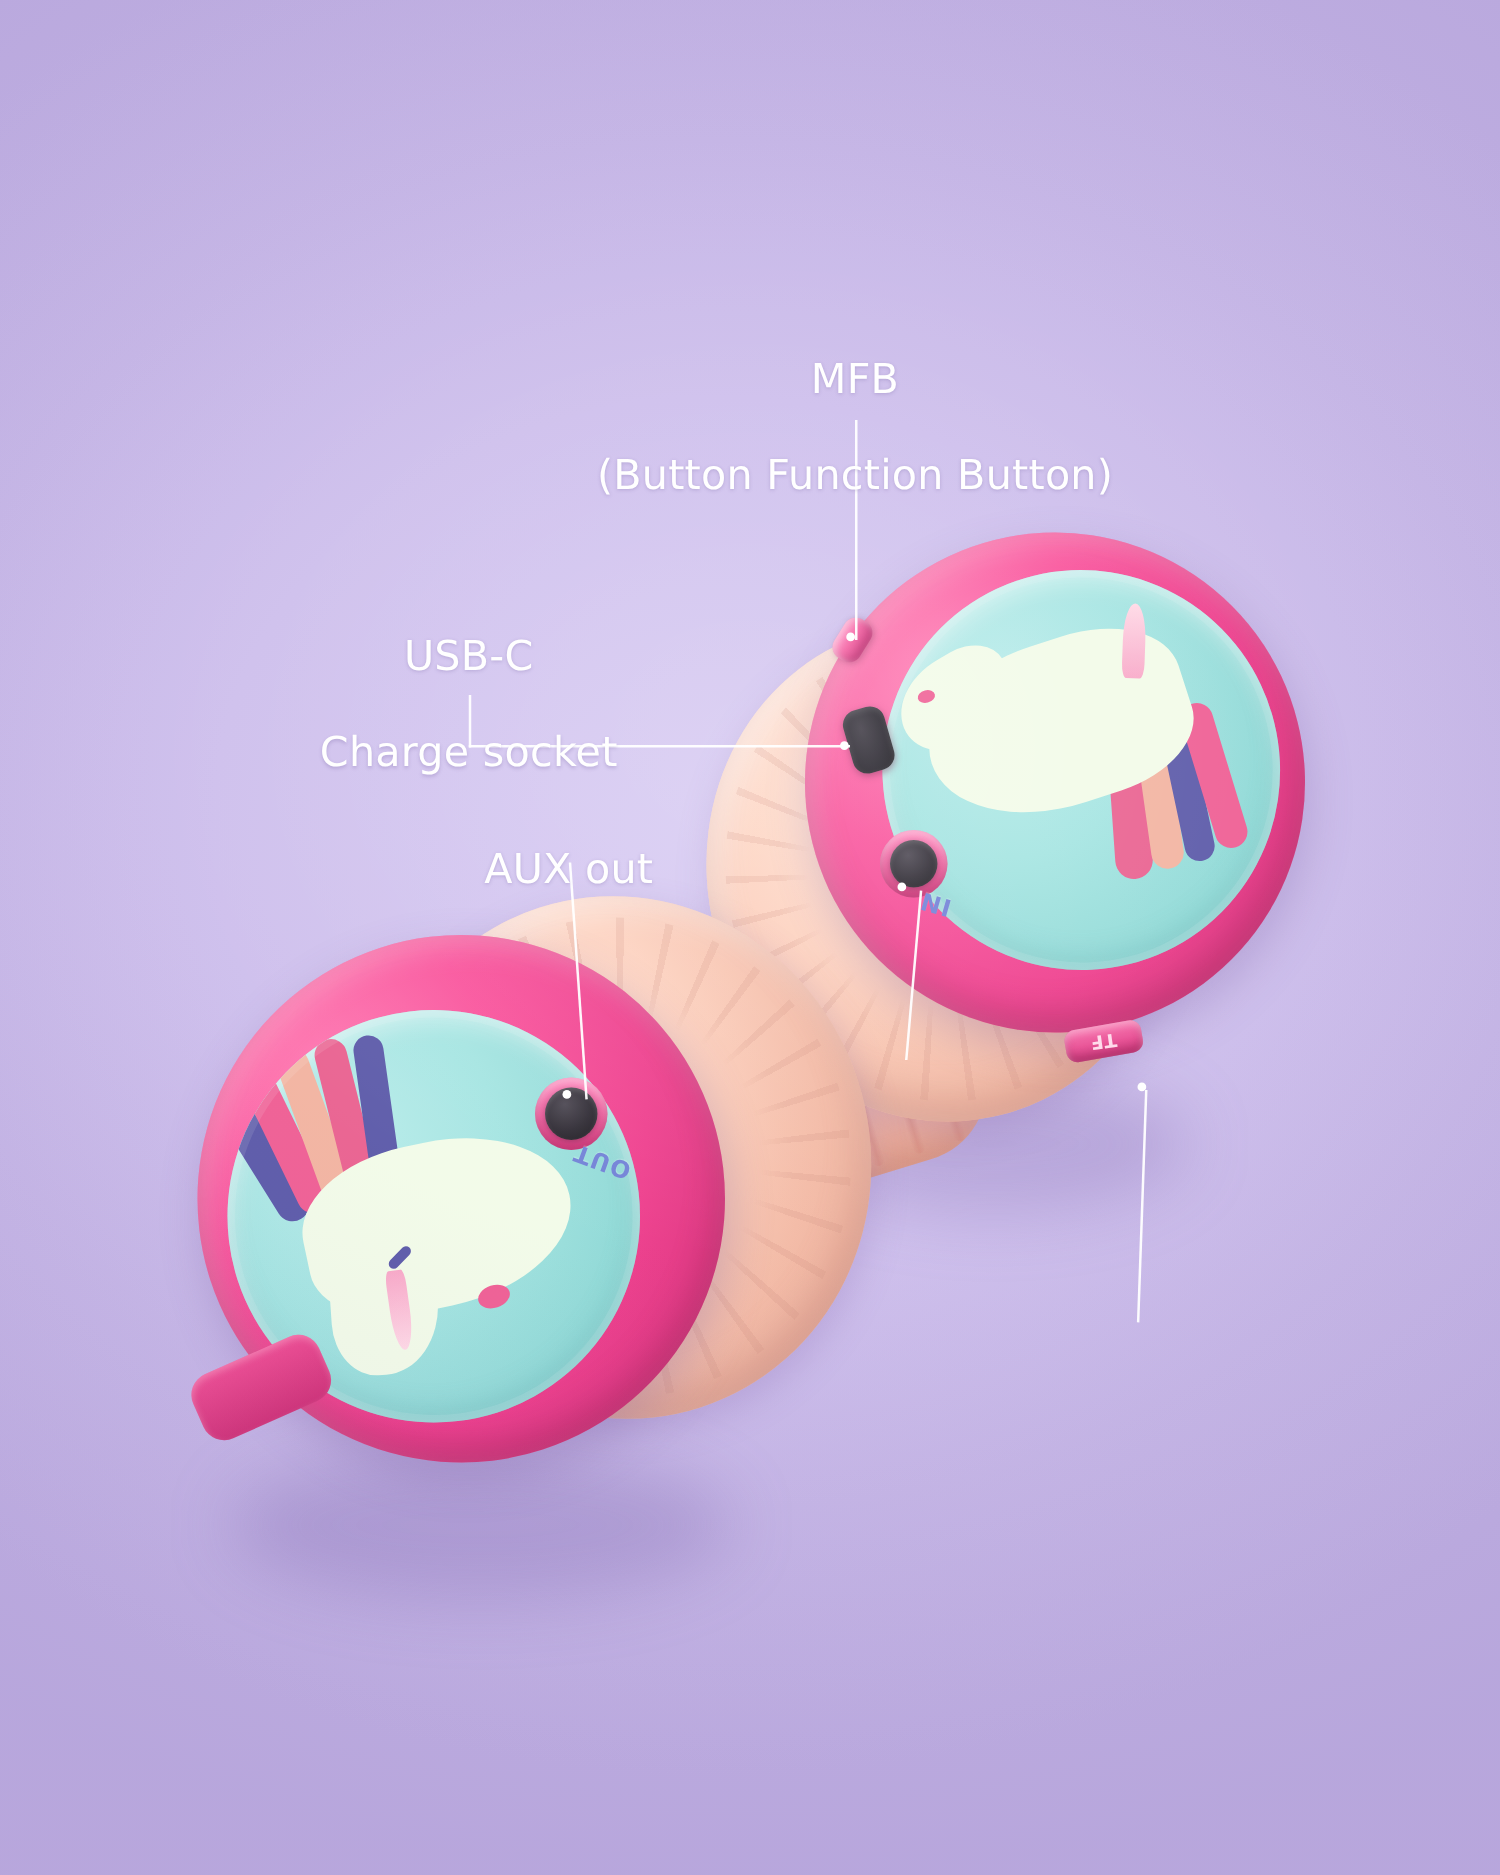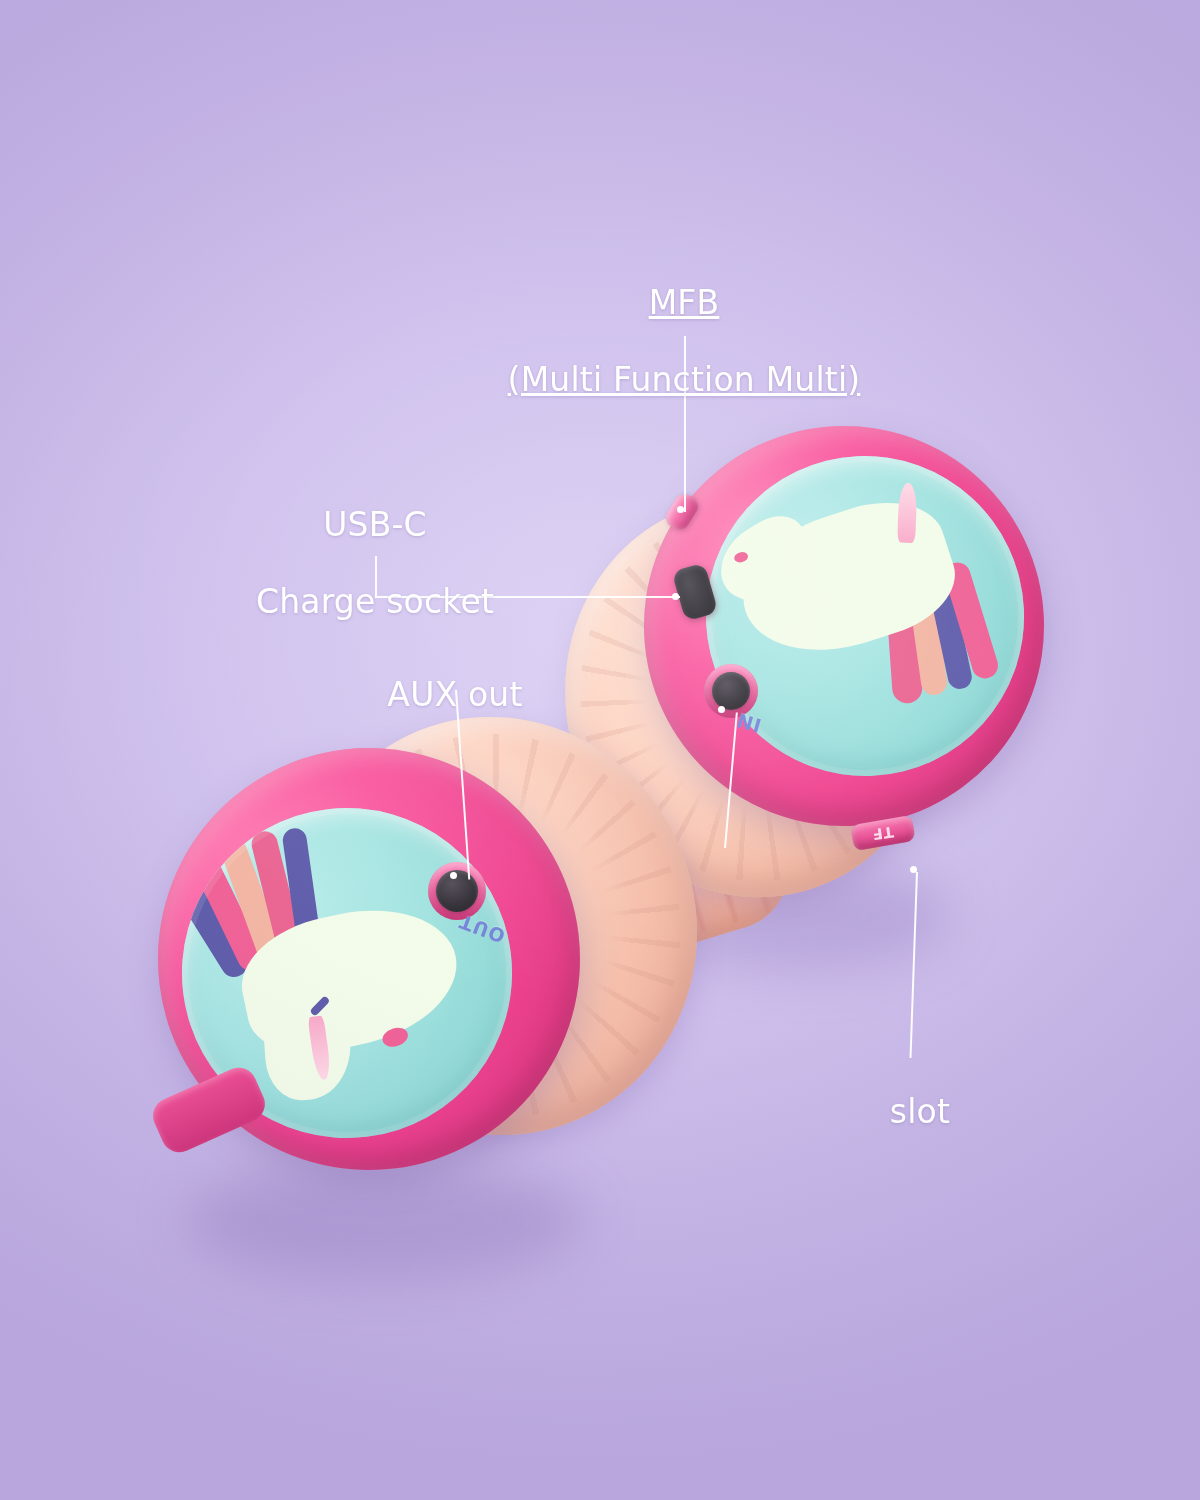--- a/index.html
+++ b/index.html
@@ -327,32 +327,31 @@
 
   <div class="leader v" style="left:455px; top:690px; height:190px; transform-origin: top center; transform: rotate(-4deg);"></div>
   <div class="dot" style="left:450px; top:872px;"></div>
 
   <div class="leader v" style="left:724px; top:712px; height:136px; transform-origin: bottom center; transform: rotate(5deg);"></div>
   <div class="dot" style="left:718px; top:706px;"></div>
 
   <div class="leader v" style="left:916px; top:872px; height:186px; transform-origin: top center; transform: rotate(2deg);"></div>
   <div class="dot" style="left:910px; top:866px;"></div>
 
-  <div class="label" style="left:424px; top:246px; width:520px;text-decoration:underline;">
+  <div class="label" style="left:424px; top:246px; width:520px;">
     <div>MFB</div>
-    <div>(Multi Function Multi)</div>
+    <div>(Button Function Button)</div>
   </div>
 
   <div class="label" style="left:300px; top:638px; width:310px;">
     <div>AUX out</div>
   </div>
 
   <div class="label" style="left:185px; top:468px; width:380px;">
     <div>USB-C</div>
     <div>Charge socket</div>
   </div>
 
 
   <div class="label" style="left:760px; top:1055px; width:320px;">
-    <div>slot</div>
   </div>
 
 </div>
 
 </body></html>

